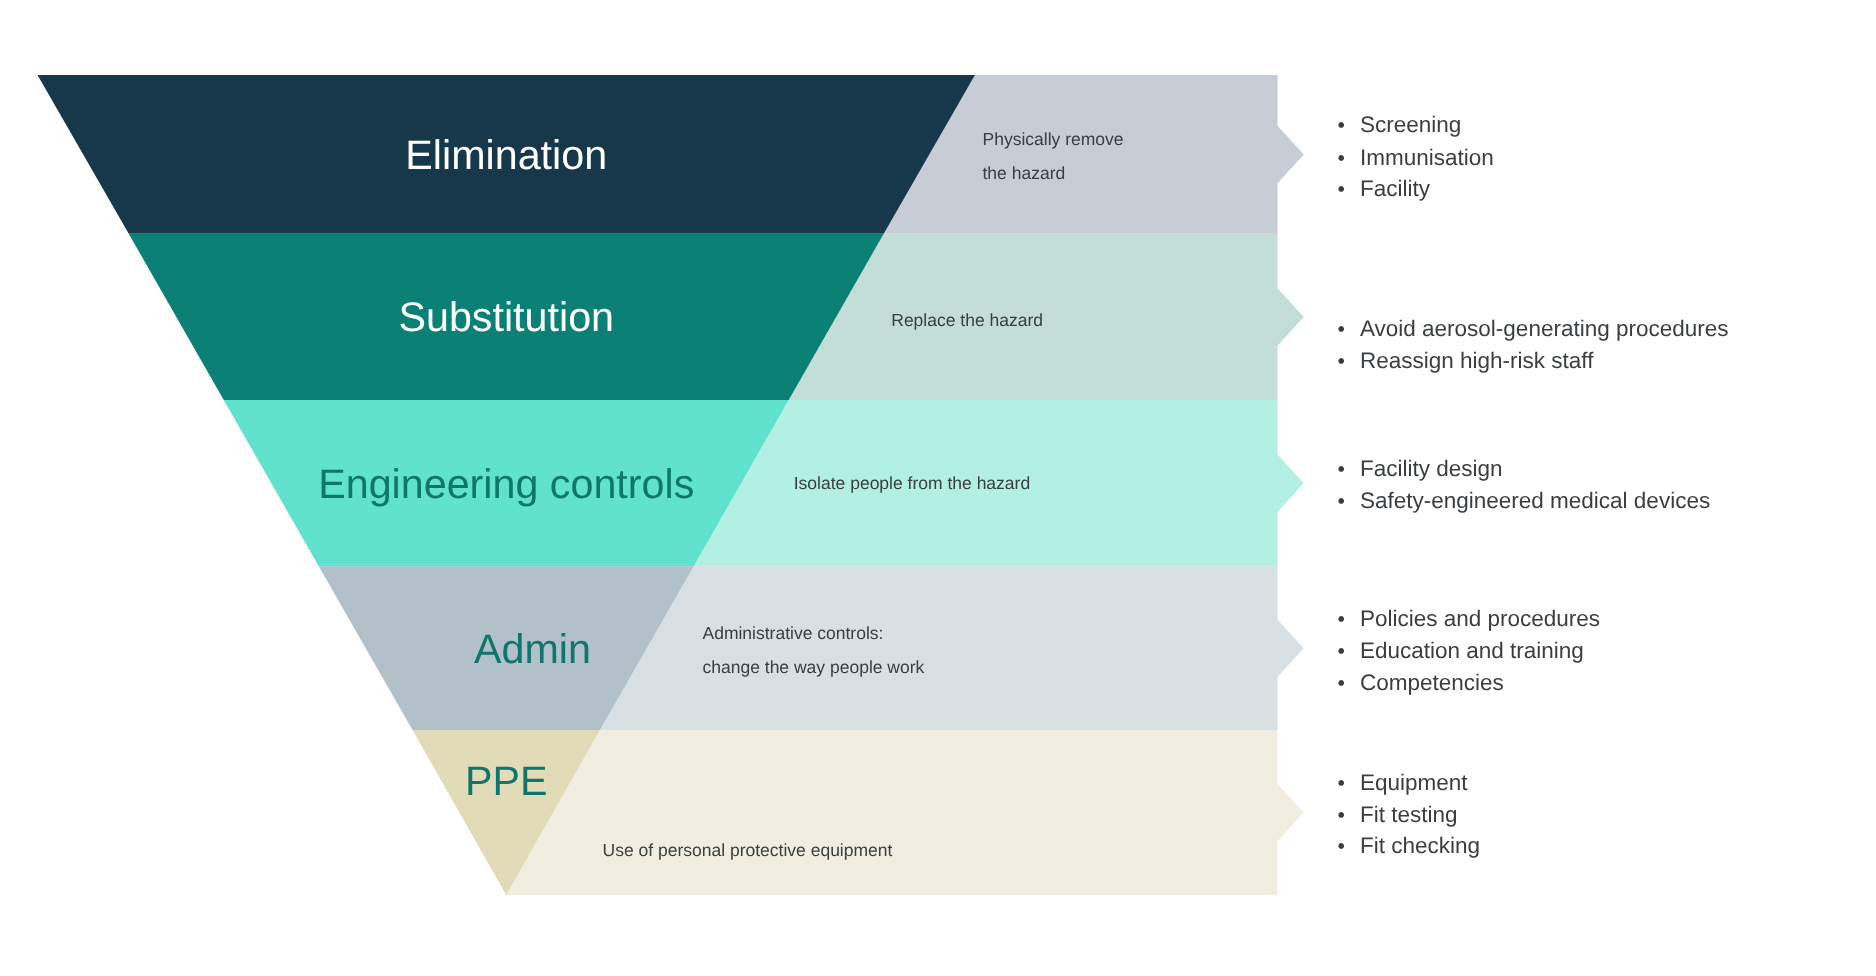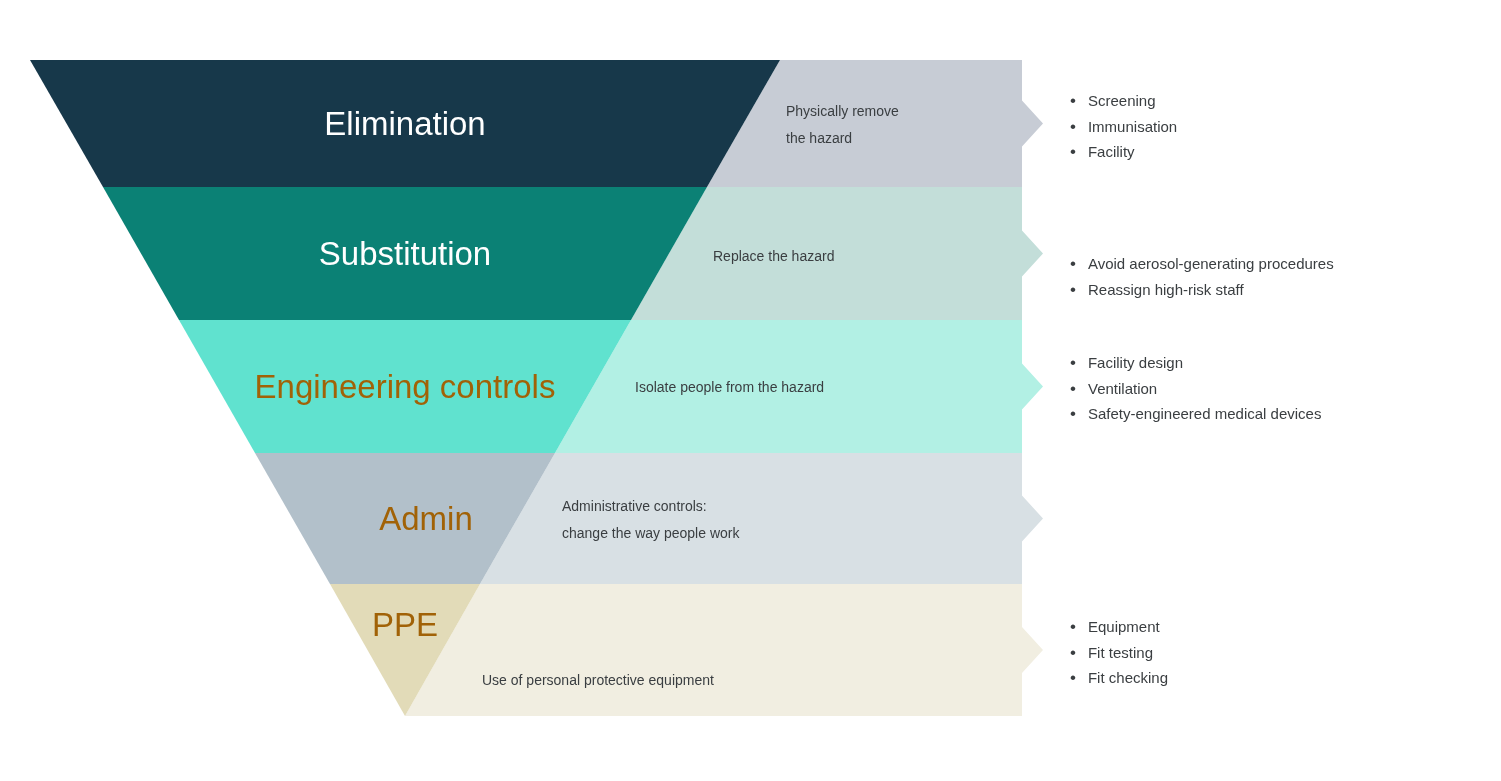--- a/index.html
+++ b/index.html
@@ -12,30 +12,30 @@
   }
   svg.shapes{position:absolute;left:0;top:0;}
   .txt{position:absolute;color:#3a3e41;}
   .level-label{
     transform:translate(-50%,-50%);
     font-size:33px;
     white-space:nowrap;
     text-align:left;
   }
   .label-light{color:#ffffff;}
-  .label-dark{color:#a16207;}
+  .label-dark{color:#0f766e;}
   .desc{
     transform:translateY(-50%);
     font-size:14px;
     line-height:27px;
     white-space:pre-line;
   }
   .examples{
     transform:translateY(-50%);
-    font-size:15px;
+    font-size:18px;
     line-height:25.5px;
   }
   .example-item{display:flex;align-items:baseline;}
   .example-item::before{
     content:"\2022";
     font-size:17px;
     margin-right:12px;
     color:#3a3e41;
   }
 </style>
@@ -90,24 +90,32 @@
       </div>
     <div class="example-item">
         <span>Reassign high-risk staff</span>
       </div>
   </div>
   <div class="txt examples" style="left:1070px;top:388px;">
     <div class="example-item">
         <span>Facility design</span>
       </div>
     <div class="example-item">
-        <span>Ventilation</span>
+        <span>Safety-engineered medical devices</span>
+      </div>
+  </div>
+  <div class="txt examples" style="left:1070px;top:521px;">
+    <div class="example-item">
+        <span>Policies and procedures</span>
       </div>
     <div class="example-item">
-        <span>Safety-engineered medical devices</span>
+        <span>Education and training</span>
+      </div>
+    <div class="example-item">
+        <span>Competencies</span>
       </div>
   </div>
   <div class="txt examples" style="left:1070px;top:652px;">
     <div class="example-item">
         <span>Equipment</span>
       </div>
     <div class="example-item">
         <span>Fit testing</span>
       </div>
     <div class="example-item">

